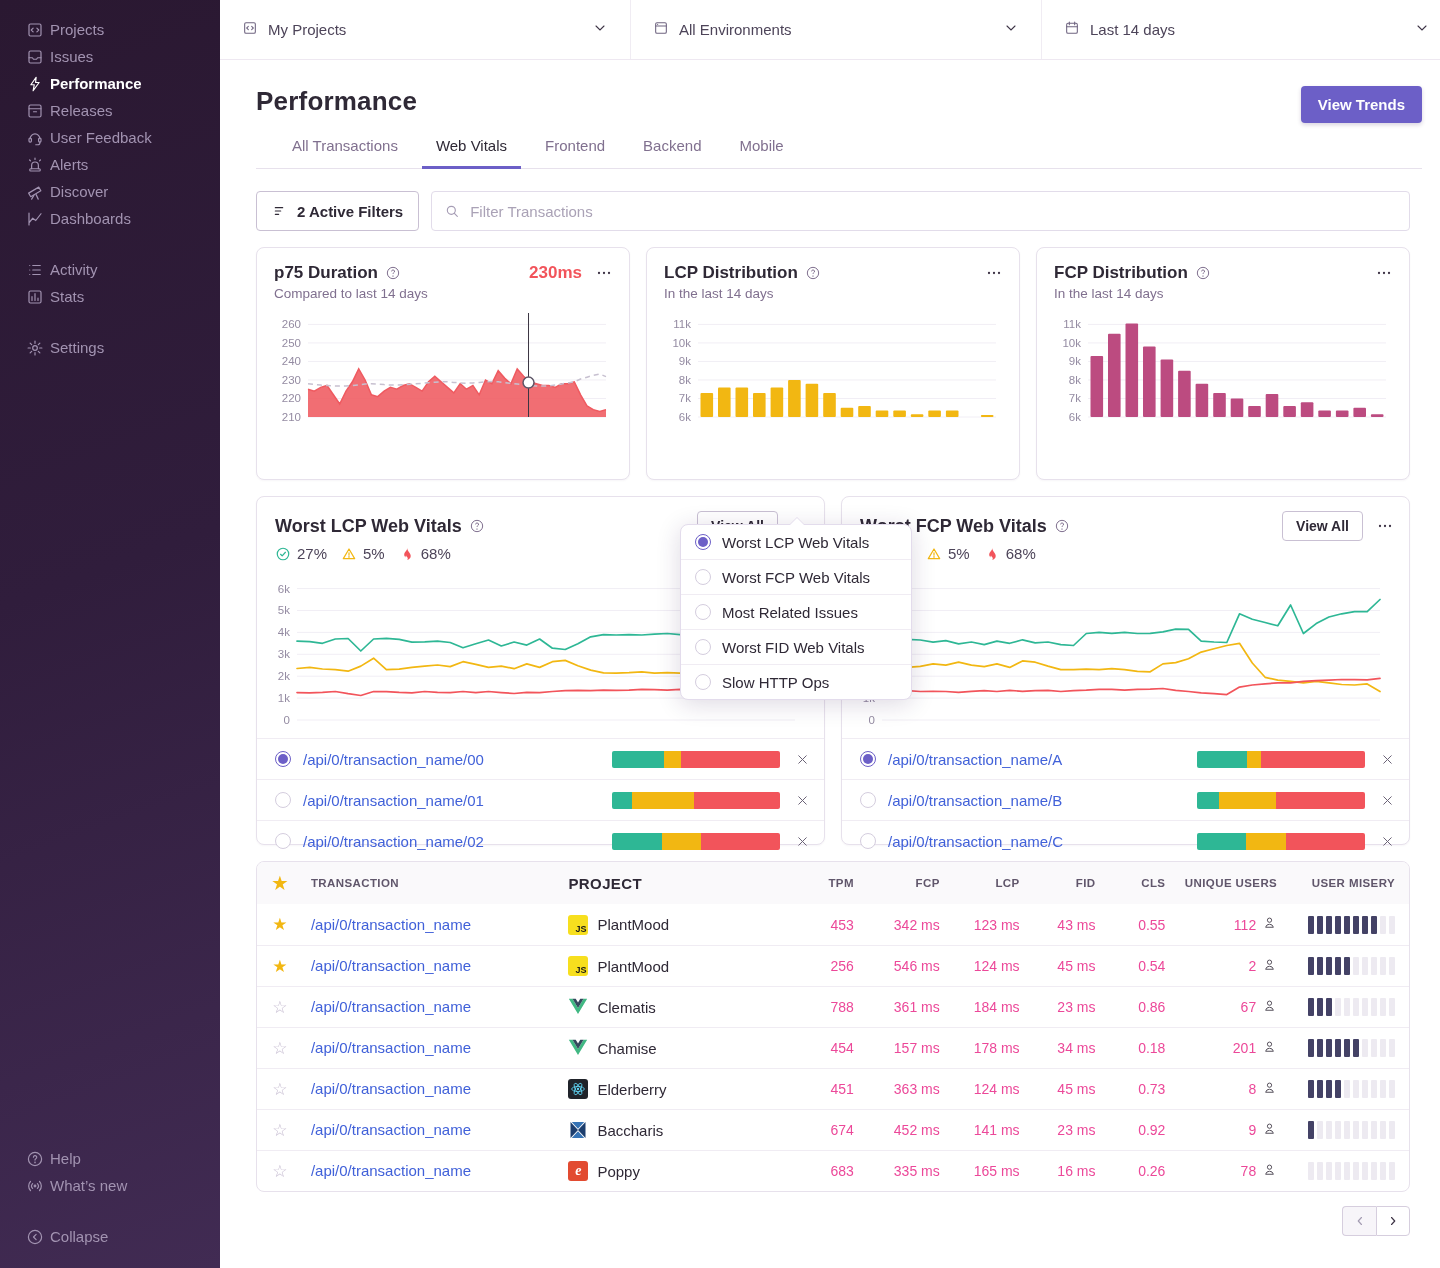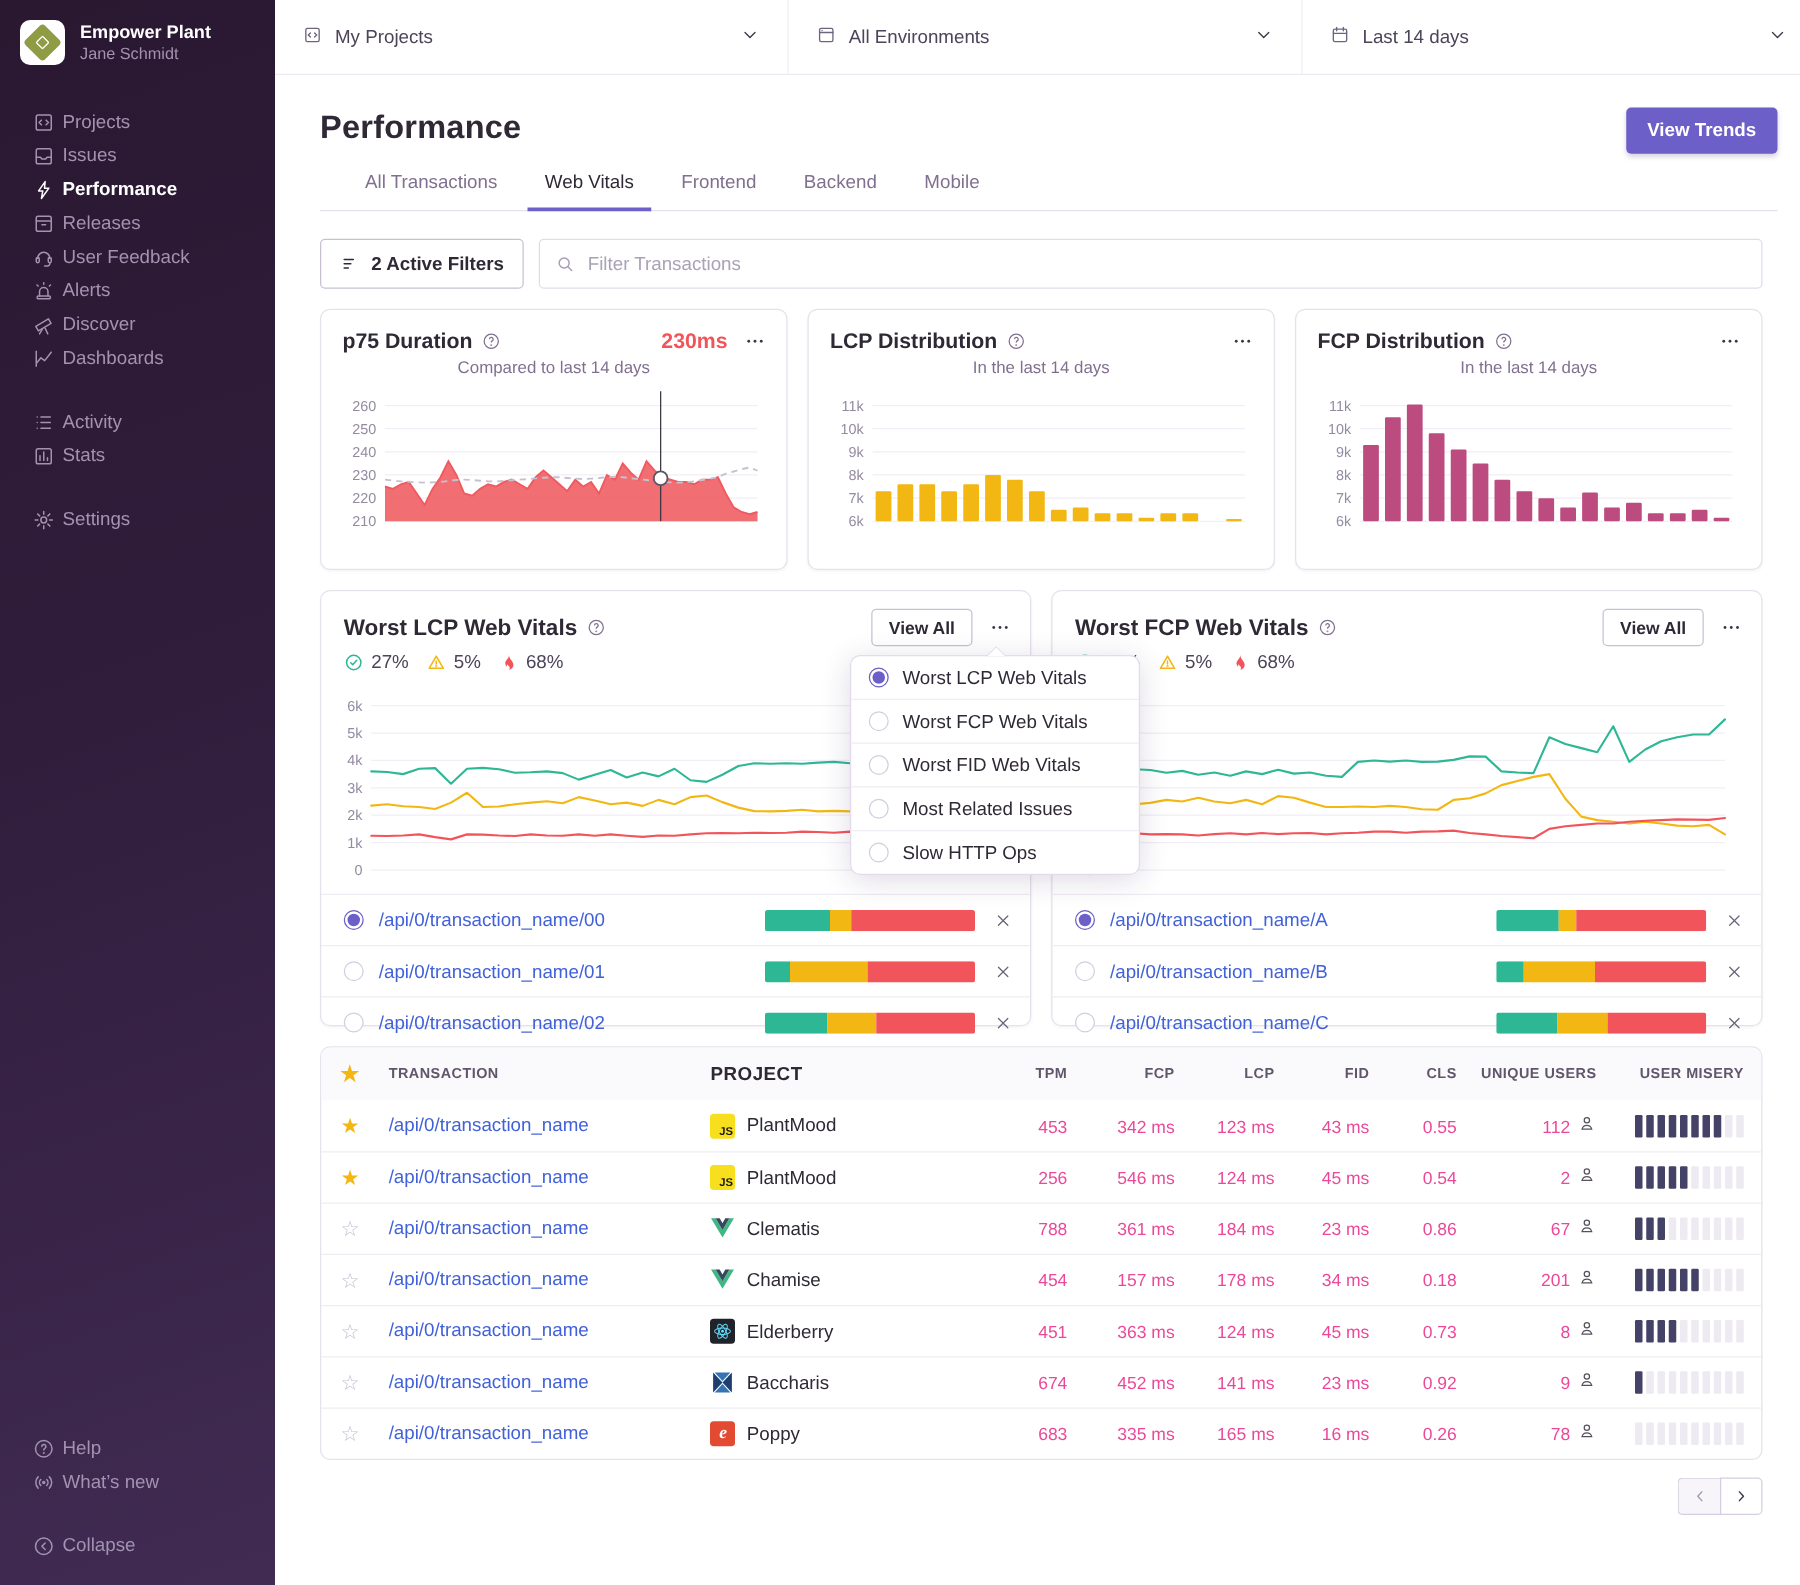--- a/index.html
+++ b/index.html
@@ -48,21 +48,21 @@
   .btn-filters { display:flex; align-items:center; gap:9px; height:40px; padding:0 15px; border:1px solid #c9c0d3; border-radius:4px; background:#fff; font-weight:700; font-size:15px; color:#2f2936; cursor:pointer; font-family:inherit; }
   .btn-filters svg { width:16px; height:16px; stroke:#2f2936; stroke-width:1.8; stroke-linecap:round; fill:none; }
   .search-wrap { flex:1; position:relative; }
   .search-wrap svg { position:absolute; left:13px; top:12px; width:16px; height:16px; stroke:#a59cb4; stroke-width:1.7; fill:none; stroke-linecap:round; }
   .search-input { width:100%; height:40px; border:1px solid #e2dcea; border-radius:4px; padding:0 12px 0 38px; font-size:15px; color:#2f2936; font-family:inherit; outline:none; }
   .search-input::placeholder { color:#aaa2b6; }
 
   
   .cards-row { display:flex; gap:16px; margin-top:16px; }
   .card { background:#fff; border:1px solid #e7e1ec; border-radius:8px; box-shadow:0 1px 2px rgba(43,16,77,.04); }
-  .mini-card { width:374px; height:209px; padding:15px 17px;text-align:center; }
+  .mini-card { width:374px; height:233px; padding:15px 17px; }
   .card-head { display:flex; align-items:center; }
   .card-title { font-size:17px; font-weight:600; color:#2f2936; }
   .qmark { width:16px; height:16px; margin-left:7px; display:inline-flex; }
   .qmark svg { width:16px; height:16px; stroke:#80708f; fill:none; stroke-width:1.5; }
   .spacer { flex:1; }
   .big-value { color:#F2545B; font-size:17px; font-weight:600; margin-right:14px; }
   .dots { display:inline-flex; cursor:pointer; }
   .dots svg { width:16px; height:16px; fill:#3e3446; }
   .card-sub { font-size:13.5px; color:#80708f; margin-top:3px; }
   .plot { margin-top:8px; }
@@ -137,31 +137,20 @@
   .pag-btn:not(.disabled) svg { stroke:#3e3446; }
 
   text.tick { font-family:"Liberation Sans", sans-serif; font-size:11.5px; fill:#948ba2; }
 </style>
 </head>
 <body>
 
 <div class="app">
 
   <aside class="sidebar">
-    <div class="org">
-      <div class="org-logo">
-          <div class="diamond">
-            <i></i>
-          </div>
-        </div>
-      <div class="org-names">
-        <div class="org-name">Empower Plant</div>
-        <div class="org-user">Jane Schmidt</div>
-      </div>
-    </div>
     <nav class="sect" id="nav-primary">
         <a class="nav-item">
           <span class="nicon">
             <svg viewBox="0 0 24 24">
               <rect x="4" y="4" width="16" height="16" rx="2"></rect>
               <path d="M9.5 9.5 7 12l2.5 2.5M14.5 9.5 17 12l-2.5 2.5"></path>
             </svg>
           </span>
           <span>Projects</span>
         </a>
@@ -1042,23 +1031,23 @@
     <div class="menu-item">
       <span class="radio sel"></span>
       <span>Worst LCP Web Vitals</span>
     </div>
     <div class="menu-item">
       <span class="radio"></span>
       <span>Worst FCP Web Vitals</span>
     </div>
     <div class="menu-item">
       <span class="radio"></span>
-      <span>Worst FID Web Vitals</span>
+      <span>Most Related Issues</span>
     </div>
     <div class="menu-item">
       <span class="radio"></span>
-      <span>Most Related Issues</span>
+      <span>Worst FID Web Vitals</span>
     </div>
     <div class="menu-item">
       <span class="radio"></span>
       <span>Slow HTTP Ops</span>
     </div>
   </div>
 
 </body></html>

